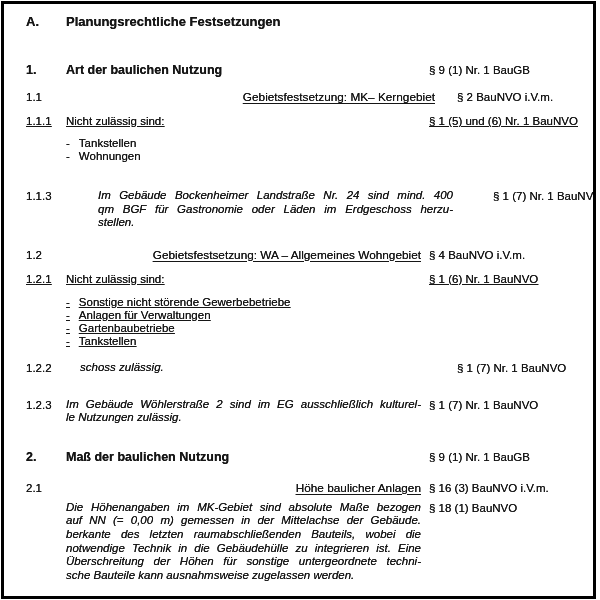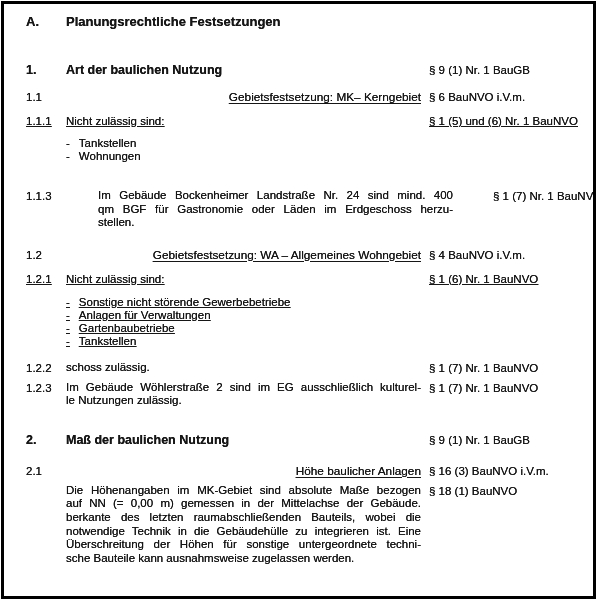--- a/index.html
+++ b/index.html
@@ -56,42 +56,43 @@
     text-decoration: underline;
     text-underline-offset: 2px;
     font-size: 11.8px;
     text-align: right;
   }
   .jtext { width: 355px; }
   .jtext .jl {
     text-align: justify;
     text-align-last: justify;
     line-height: 13.5px;
+    font-style: italic;
   }
   .jtext .jl:last-child {
     text-align-last: left;
   }
   .para .jtext .jl { line-height: 13.7px; }
 
   .dash-list { padding-left: 62px; }
   .dash-list .li {
     display: flex;
     gap: 9px;
     font-size: 11.5px;
     line-height: 13px;
   }
   .dash-list .dash { flex: 0 0 auto; }
 
   
   .mt33 { margin-top: 33px; }
   .mt26 { margin-top: 18px; }
   .mt25 { margin-top: 25px; }
   .mt17 { margin-top: 17px; }
-  .mt15 { margin-top: 6px; }
-  .mt13 { margin-top: 13px; }
+  .mt15 { margin-top: 23px; }
+  .mt13 { margin-top: 13px; gap: 14px; }
   .mt11 { margin-top: 26px; gap: 32px; }
   .mt10 { margin-top: 10px; text-decoration: underline; }
   .mt9  { margin-top: 9px; }
   .mt6  { margin-top: 6px; }
 </style>
 </head>
 <body>
 
 <div class="canvas">
   <div class="page-frame">
@@ -104,21 +105,21 @@
 
     <div class="row h-bold mt33">
       <div class="num">1.</div>
       <div class="txt">Art der baulichen Nutzung</div>
       <div class="ref">§ 9 (1) Nr. 1 BauGB</div>
     </div>
 
     <div class="row underlined mt13">
       <div class="num">1.1</div>
       <div class="txt">Gebietsfestsetzung: MK– Kerngebiet</div>
-      <div class="ref">§ 6 BauNVO i.V.m.</div>
+      <div class="ref">§ 2 BauNVO i.V.m.</div>
     </div>
 
     <div class="row mt10">
       <div class="num">1.1.1</div>
       <div class="txt">Nicht zulässig sind:</div>
       <div class="ref">§ 1 (5) und (6) Nr. 1 BauNVO</div>
     </div>
 
     <div class="dash-list mt9">
       <div class="li">

